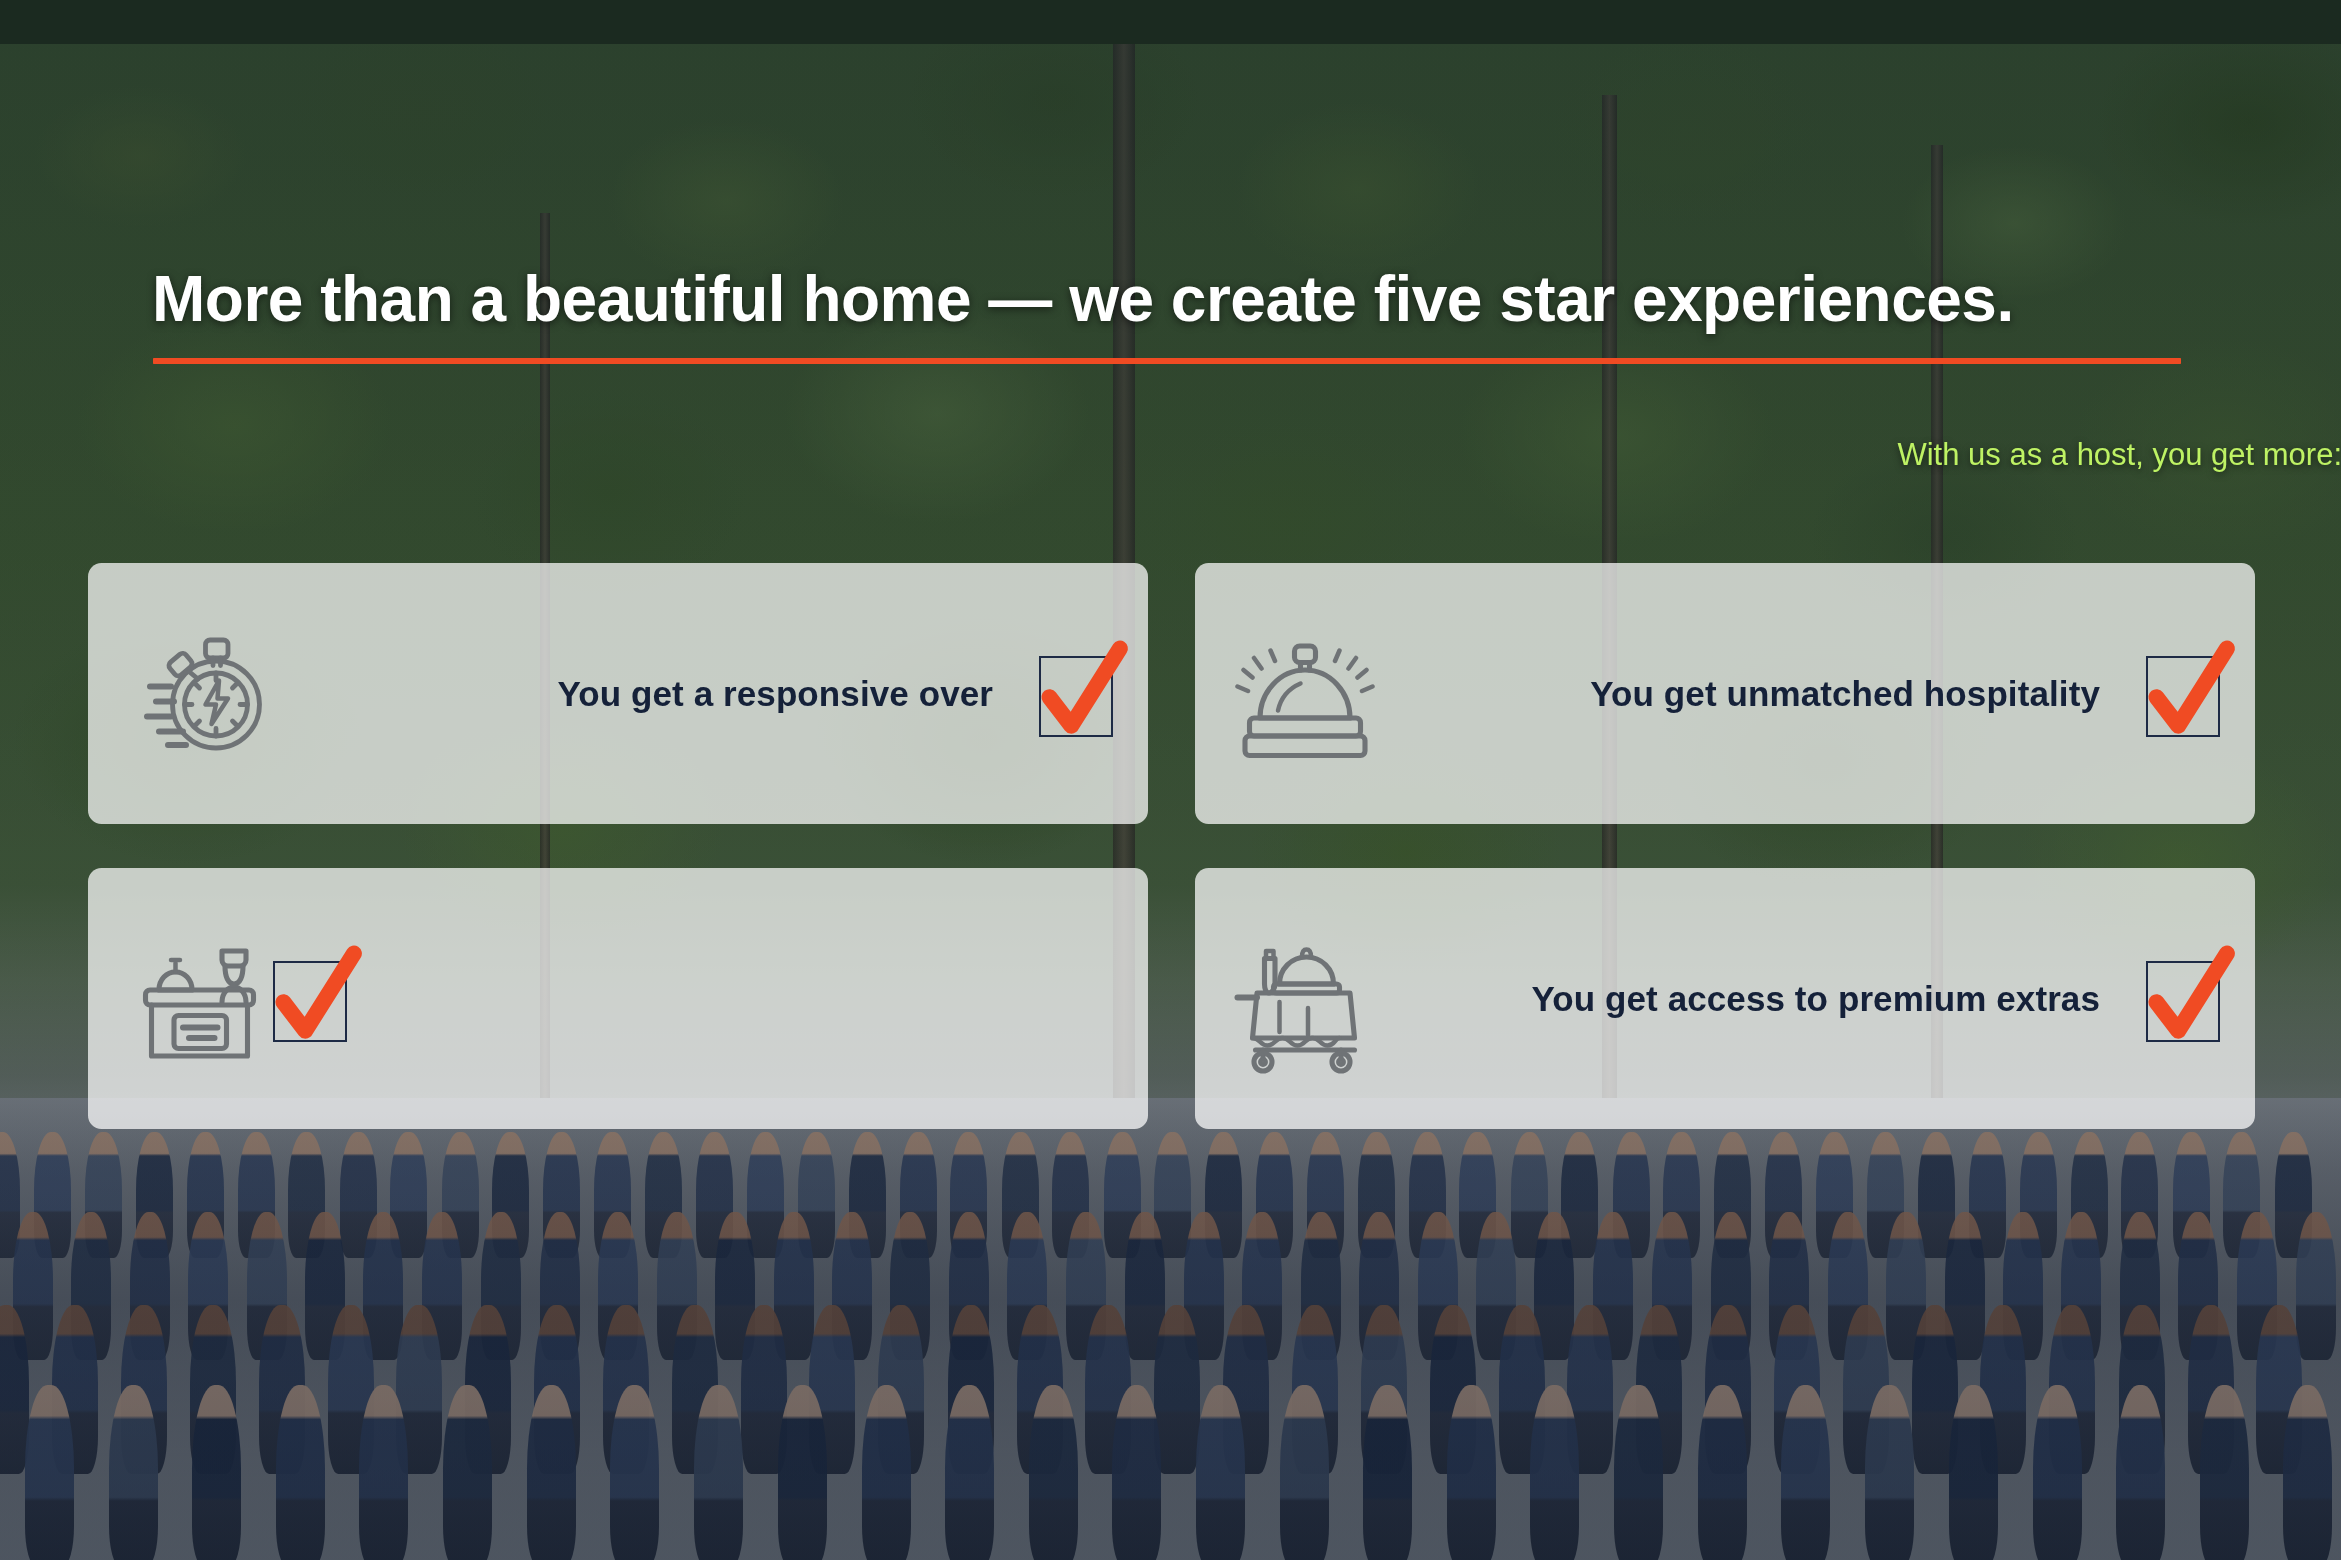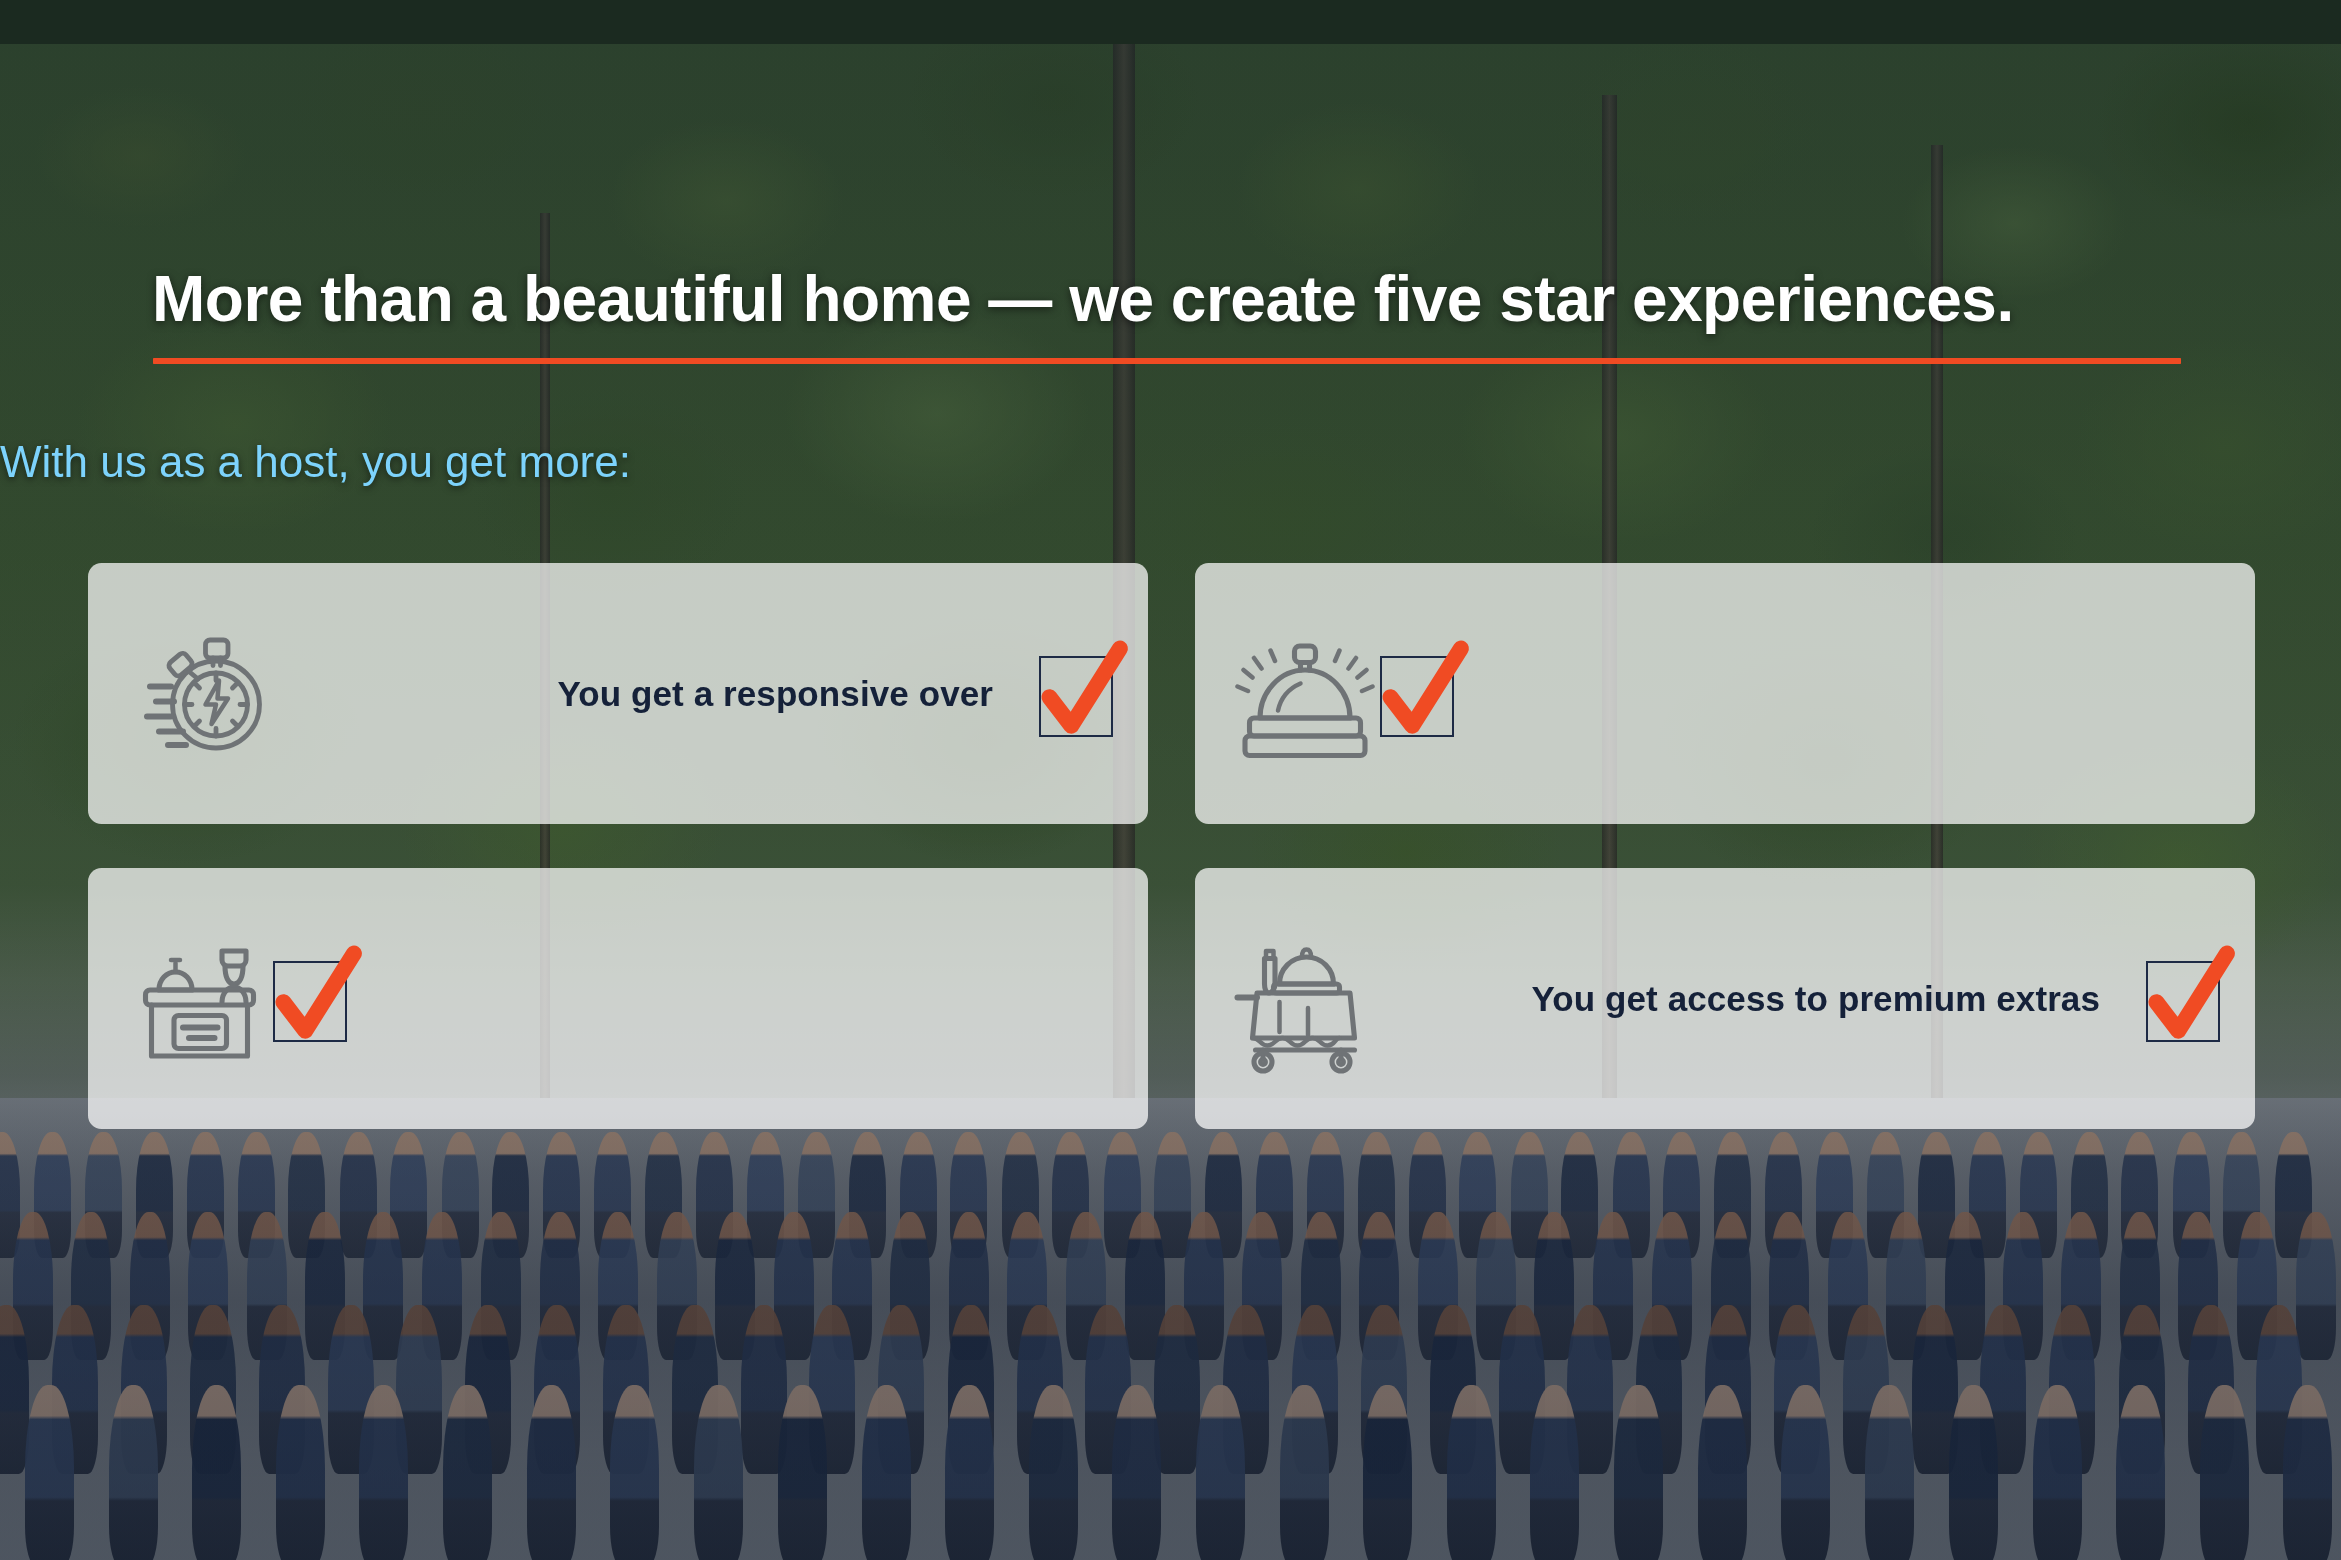--- a/index.html
+++ b/index.html
@@ -73,22 +73,22 @@
     position:absolute; left:152px; top:218px; width:2032px;
     font-size:64px; font-weight:700; color:#ffffff; letter-spacing:-0.5px;
     text-shadow:0 1.7px 8.4px rgba(0,0,0,.55);
     white-space:nowrap;
   }
   .headline-rule {
     position:absolute; left:153px; top:314px; width:2028px; height:5.9px;
     background:#f04b23; border-radius:0.8px;
   }
   .subhead {
-    position:absolute; left:0; top:393px; width:100%; text-align:left;
-    font-size:44px; font-weight:400; color:#7dd3fc;
+    position:absolute; left:0; top:393px; width:100%; text-align:right;
+    font-size:31px; font-weight:400; color:#bef264;
     text-shadow:0 1.7px 7.6px rgba(0,0,0,.55);
   }
 
   .cards {
     position:absolute; left:88px; top:519px; width:2167px;
     display:grid; grid-template-columns:1fr 1fr; grid-template-rows:261px 261px;
     column-gap:47px; row-gap:44px;
   }
   .card {
     position:relative; border-radius:13.5px;
@@ -319,20 +319,21 @@
           <svg viewBox="0 0 100 100" fill="none" stroke="#6f7376" stroke-width="3.4" stroke-linecap="round" stroke-linejoin="round">
             <rect x="43" y="18" width="14" height="11" rx="3.5"></rect>
             <path d="M47 29v5M53 29v5"></path>
             <path d="M20 66c0-17 13-32 30-32s30 15 30 32z"></path>
             <path d="M32 61c2-9 8-15 15-18" stroke-width="3"></path>
             <rect x="13" y="66" width="74" height="12" rx="3"></rect>
             <rect x="10" y="78" width="80" height="13" rx="3"></rect>
             <path d="M16 26l5 7M9 34l6 5M5 45l7 3M84 26l-5 7M91 34l-6 5M95 45l-7 3M27 21l3 7M73 21l-3 7" stroke-width="3"></path>
           </svg>
         </span>
+        <span class="card-label">You get unmatched hospitality</span>
         <span class="checkbox">
           <span class="box"></span>
           <svg viewBox="0 0 112 124">
             <path d="M16 64 L42 98 L100 6" fill="none" stroke="#f04b23" stroke-width="19" stroke-linecap="round" stroke-linejoin="round"></path>
           </svg>
         </span>
       </div>
 
       <div class="card">
         <span class="card-icon">

